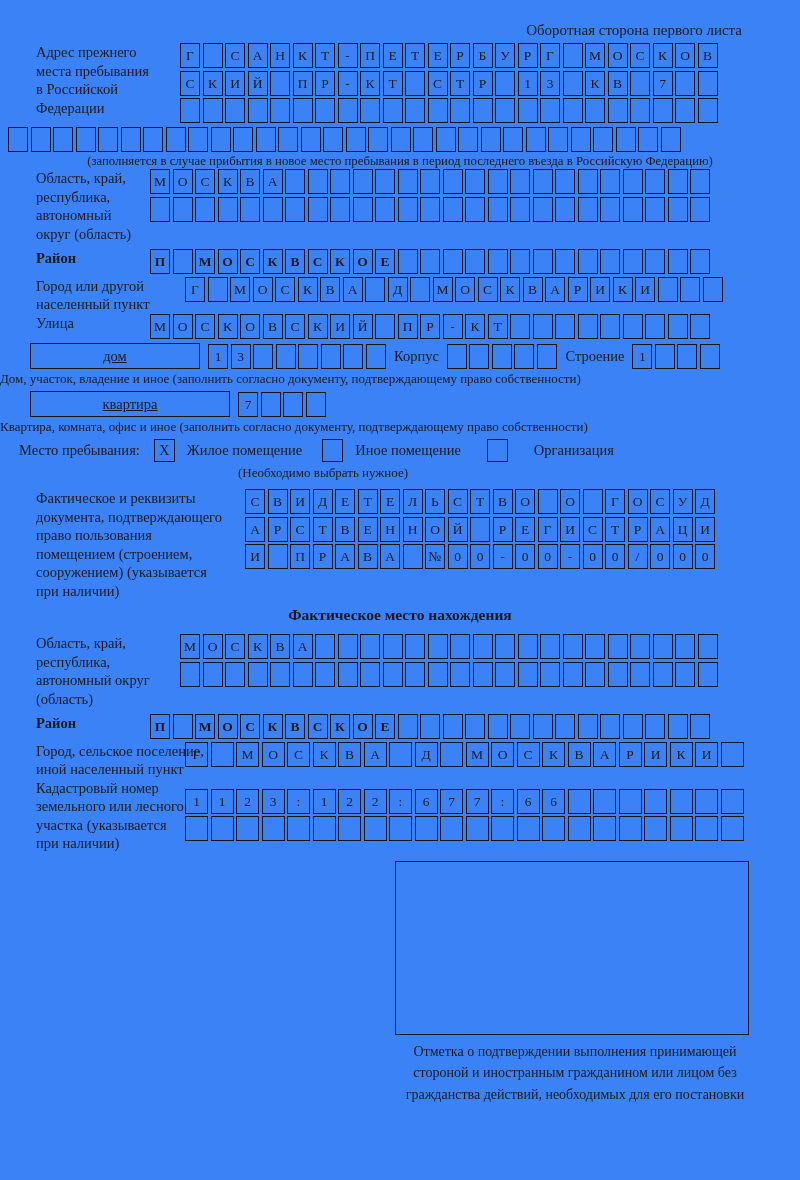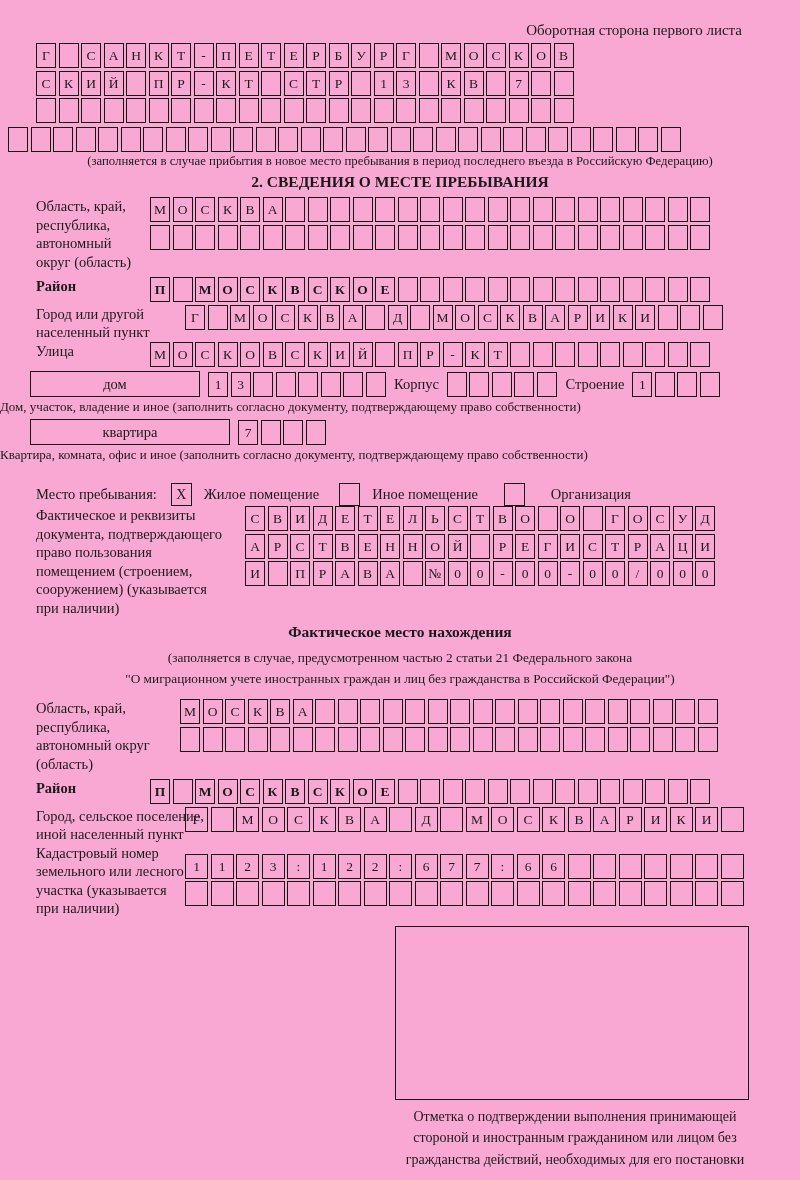--- a/index.html
+++ b/index.html
@@ -1,19 +1,19 @@
 <!DOCTYPE html>
 <html><head>
 <meta charset="utf-8">
 <style>
   html,body{margin:0;padding:0;background:#ffffff;}
   .page{
     position:relative;
     width:800px;height:1180px;
-    background:#f9a8d4;
+    background:#3b82f6;
     color:#1a1a1a;
     font-family:"Liberation Serif","DejaVu Serif",serif;
     overflow:hidden;
   }
   .topnote{
     padding:22px 58px 4px 0;
     text-align:right;
     font-size:15px;
   }
   .group{display:flex;align-items:flex-start;padding-left:36px;}
@@ -41,28 +41,28 @@
   .h1{
     text-align:center;
     font-weight:bold;
     font-size:15.5px;
     margin:4px 0 6px 0;
   }
   .houserow,.aptrow{display:flex;align-items:center;padding-left:30px;margin:2px 0 2px 0;}
   .bigbox{
     height:24px;border:1.5px solid #161616;
     text-align:center;font-size:14.5px;line-height:24px;
-    margin-right:8px;flex-shrink:0;
+    margin-right:8px;flex-shrink:0;text-decoration:underline;
   }
   .bb168{width:168px;}
   .bb198{width:198px;}
   .inline{margin-bottom:0;}
   .ilabel{font-size:14.5px;margin:0 8px 0 6px;white-space:nowrap;}
   .smallnote{font-size:13px;margin:2px 0 4px 0;}
-  .stayrow{display:flex;align-items:center;padding-left:36px;margin-top:20px;}
+  .stayrow{display:flex;align-items:center;padding-left:19px;margin-top:4px;}
   .stayrow .txt{font-size:14.5px;white-space:nowrap;}
   .chk{
     display:inline-block;width:19px;height:21px;
     border:1.5px solid #161616;text-align:center;
     font-size:14px;line-height:21px;flex-shrink:0;
   }
   .staynote{padding-left:238px;font-size:13px;margin:3px 0 8px 0;}
   .factnote{text-align:center;font-size:13.3px;line-height:21px;}
   .mt10{margin-top:10px;}
   .mt6{margin-top:6px;font-weight:bold;}
@@ -78,20 +78,26 @@
   }
 </style>
 </head>
 <body>
 
 <div class="page">
 
   <div class="topnote">Оборотная сторона первого листа</div>
 
   <div class="group">
+    <div class="glabel lw144">
+        <div>Адрес прежнего</div>
+        <div>места пребывания</div>
+        <div>в Российской</div>
+        <div>Федерации</div>
+      </div>
     <div class="grows">
       <div class="cellrow">
           <span class="cell">Г</span>
           <span class="cell"></span>
           <span class="cell">С</span>
           <span class="cell">А</span>
           <span class="cell">Н</span>
           <span class="cell">К</span>
           <span class="cell">Т</span>
           <span class="cell">-</span>
@@ -193,21 +199,20 @@
       <span class="cell"></span>
       <span class="cell"></span>
       <span class="cell"></span>
       <span class="cell"></span>
       <span class="cell"></span>
       <span class="cell"></span>
       <span class="cell"></span>
     </div>
   <div class="note center">(заполняется в случае прибытия в новое место пребывания в период последнего въезда в Российскую Федерацию)</div>
 
-  <div class="h1">2. СВЕДЕНИЯ О МЕСТЕ ПРЕБЫВАНИЯ</div>
 
   <div class="group">
     <div class="glabel lw114">
         <div>Область, край,</div>
         <div>республика,</div>
         <div>автономный</div>
         <div>округ (область)</div>
       </div>
     <div class="grows">
       <div class="cellrow">
@@ -417,20 +422,21 @@
     <span class="txt">Жилое помещение</span>
     <span style="width:20px"></span>
     <span class="chk"></span>
     <span style="width:12px"></span>
     <span class="txt">Иное помещение</span>
     <span style="width:26px"></span>
     <span class="chk"></span>
     <span style="width:26px"></span>
     <span class="txt">Организация</span>
   </div>
+  <div class="staynote">(Необходимо выбрать нужное)</div>
 
   <div class="group">
     <div class="glabel lw209">
         <div>Фактическое и реквизиты</div>
         <div>документа, подтверждающего</div>
         <div>право пользования</div>
         <div>помещением (строением,</div>
         <div>сооружением) (указывается</div>
         <div>при наличии)</div>
       </div>
@@ -501,24 +507,20 @@
           <span class="cell">0</span>
           <span class="cell">/</span>
           <span class="cell">0</span>
           <span class="cell">0</span>
           <span class="cell">0</span>
         </div>
     </div>
   </div>
 
   <div class="h1 mt6">Фактическое место нахождения</div>
-  <div class="factnote">
-      <div>(заполняется в случае, предусмотренном частью 2 статьи 21 Федерального закона</div>
-      <div>"О миграционном учете иностранных граждан и лиц без гражданства в Российской Федерации")</div>
-    </div>
 
   <div class="group mt10">
     <div class="glabel lw144">
         <div>Область, край,</div>
         <div>республика,</div>
         <div>автономный округ</div>
         <div>(область)</div>
       </div>
     <div class="grows">
       <div class="cellrow">

